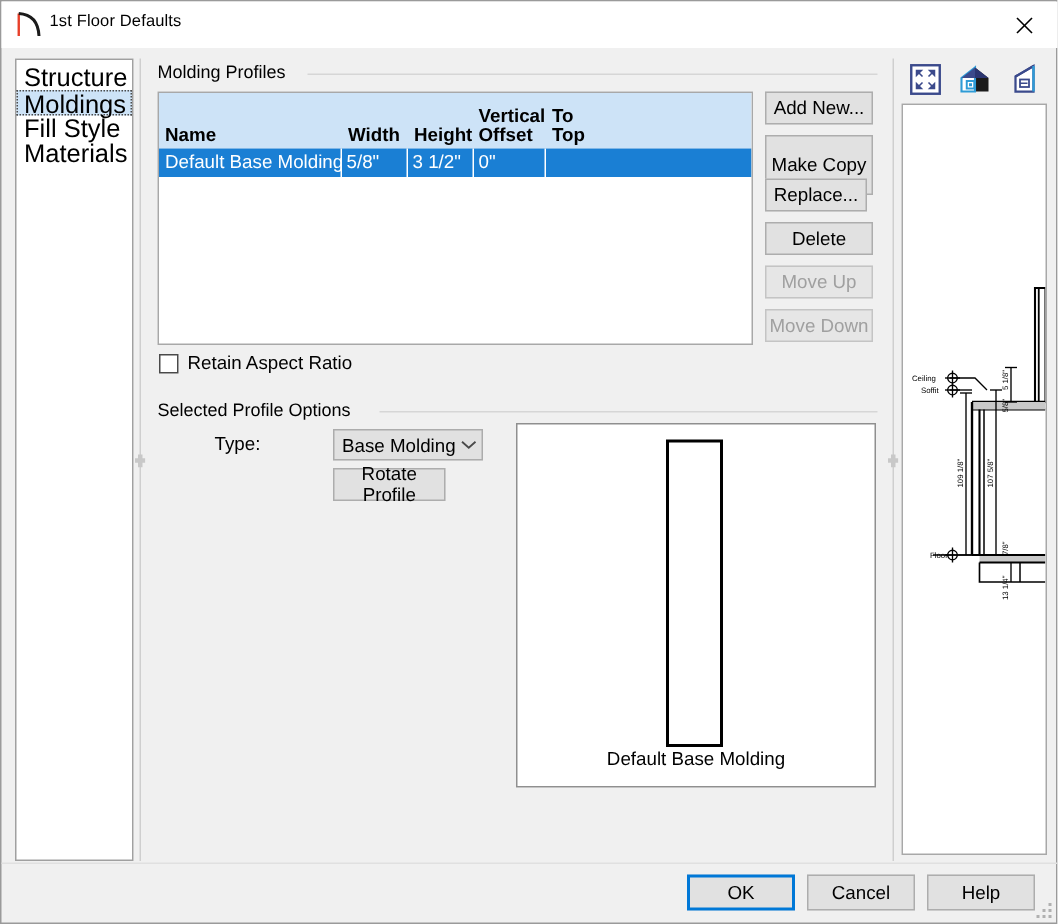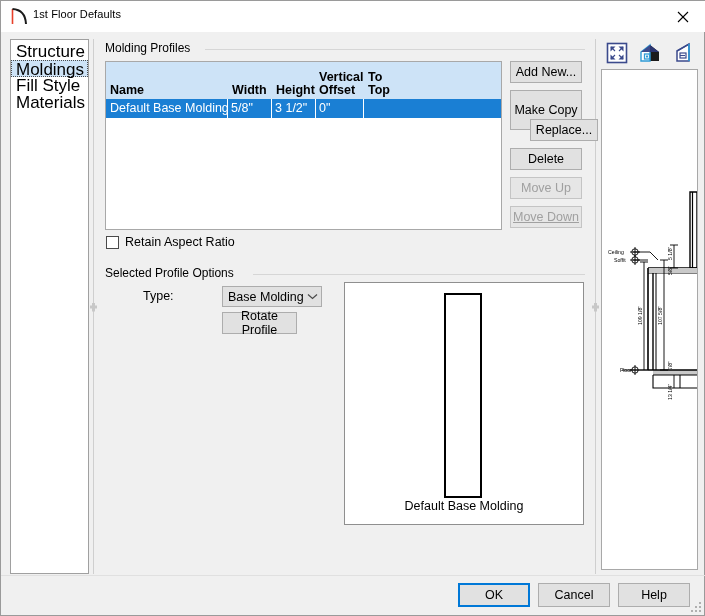--- a/index.html
+++ b/index.html
@@ -375,24 +375,24 @@
       <div class="cell" style="left:167px;">3 1/2"</div>
       <div class="colsep" style="left:209px;"></div>
       <div class="cell" style="left:211px;">0"</div>
       <div class="colsep" style="left:257px;"></div>
       <div class="cell" style="left:259px;"></div>
     </div>
   </div>
 
   <button class="btn" style="left:509px; top:60px;  width:72px; height:22px;">Add New...</button>
   <button class="btn" style="left:509px; top:89px;  width:72px; height:40px;">Make Copy</button>
-  <button class="btn" style="left:509px; top:118px; width:68px; height:22px;margin-left:20px;">Replace...</button>
+  <button class="btn" style="left:509px; top:118px; width:68px; height:22px;">Replace...</button>
   <button class="btn" style="left:509px; top:147px; width:72px; height:22px;">Delete</button>
   <button class="btn disabled" style="left:509px; top:176px; width:72px; height:22px;">Move Up</button>
-  <button class="btn disabled" style="left:509px; top:205px; width:72px; height:22px;text-decoration:underline;">Move Down</button>
+  <button class="btn disabled" style="left:509px; top:205px; width:72px; height:22px;">Move Down</button>
 
   <div class="checkrow">
     <span class="checkbox"></span>
     <span class="lbl">Retain Aspect Ratio</span>
   </div>
 
   <div class="group" style="left:104px; top:265px; width:480px; height:12px;">
     <div class="group-label">Selected Profile Options</div>
     <div class="group-line" style="left:148px; width:332px;"></div>
   </div>

